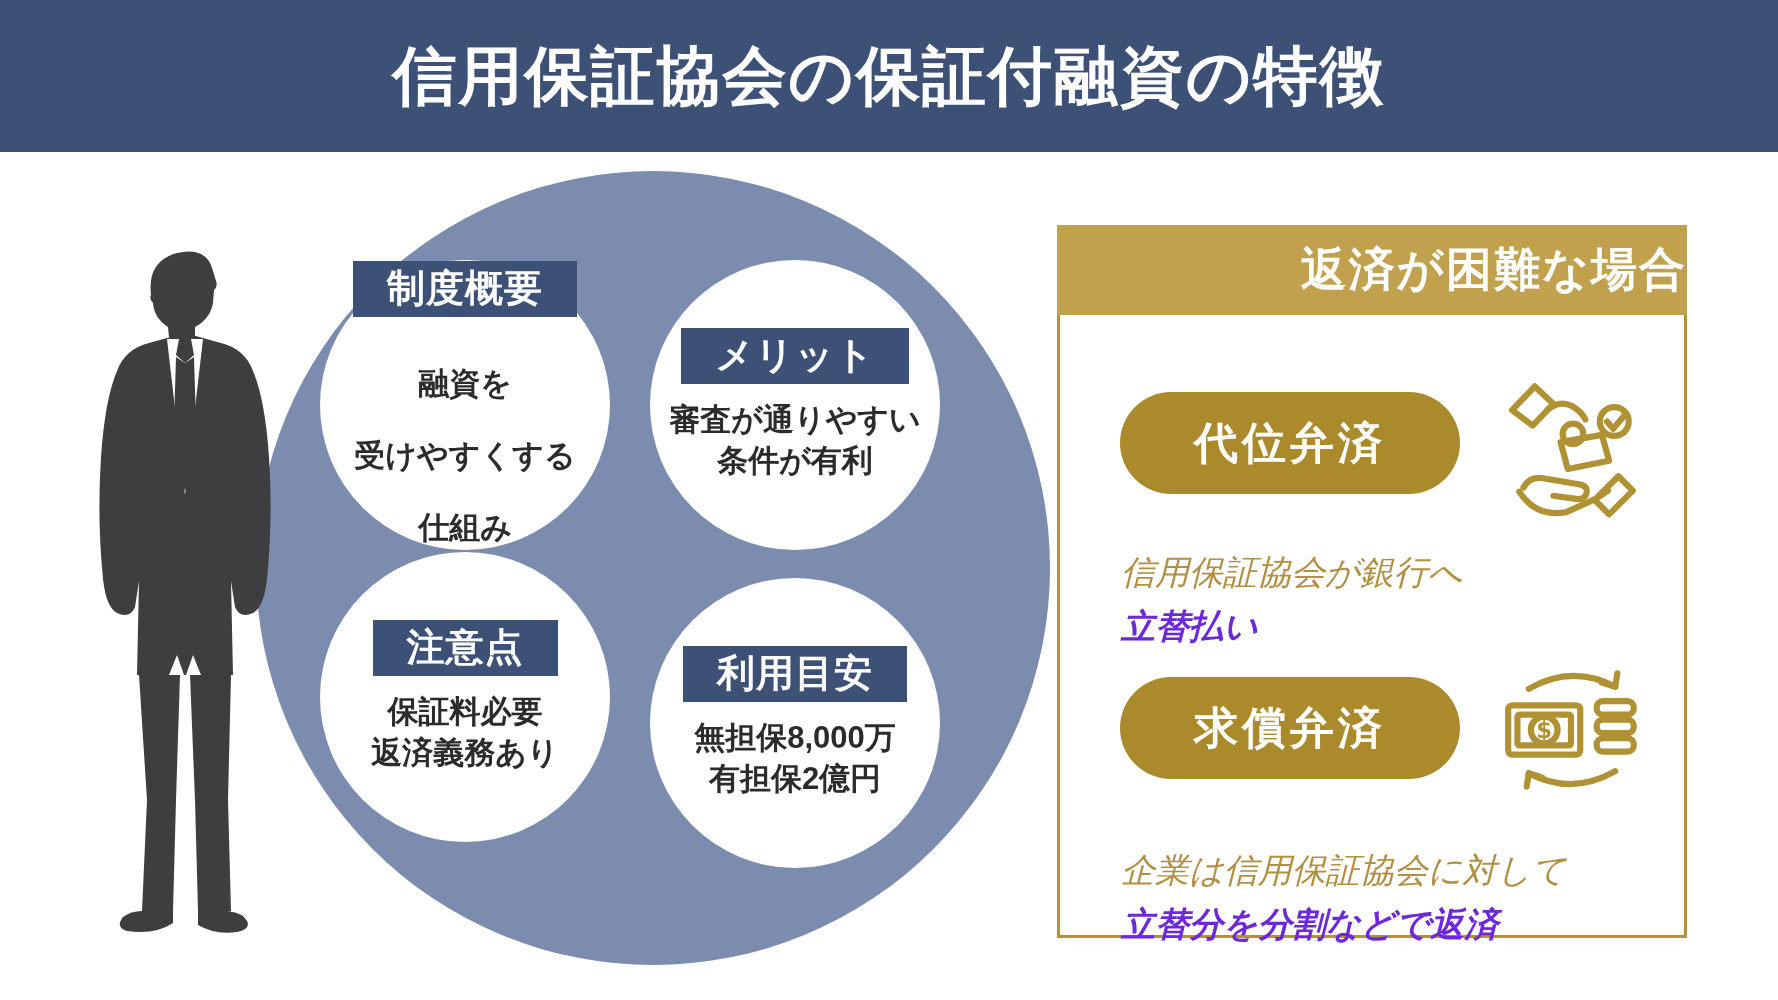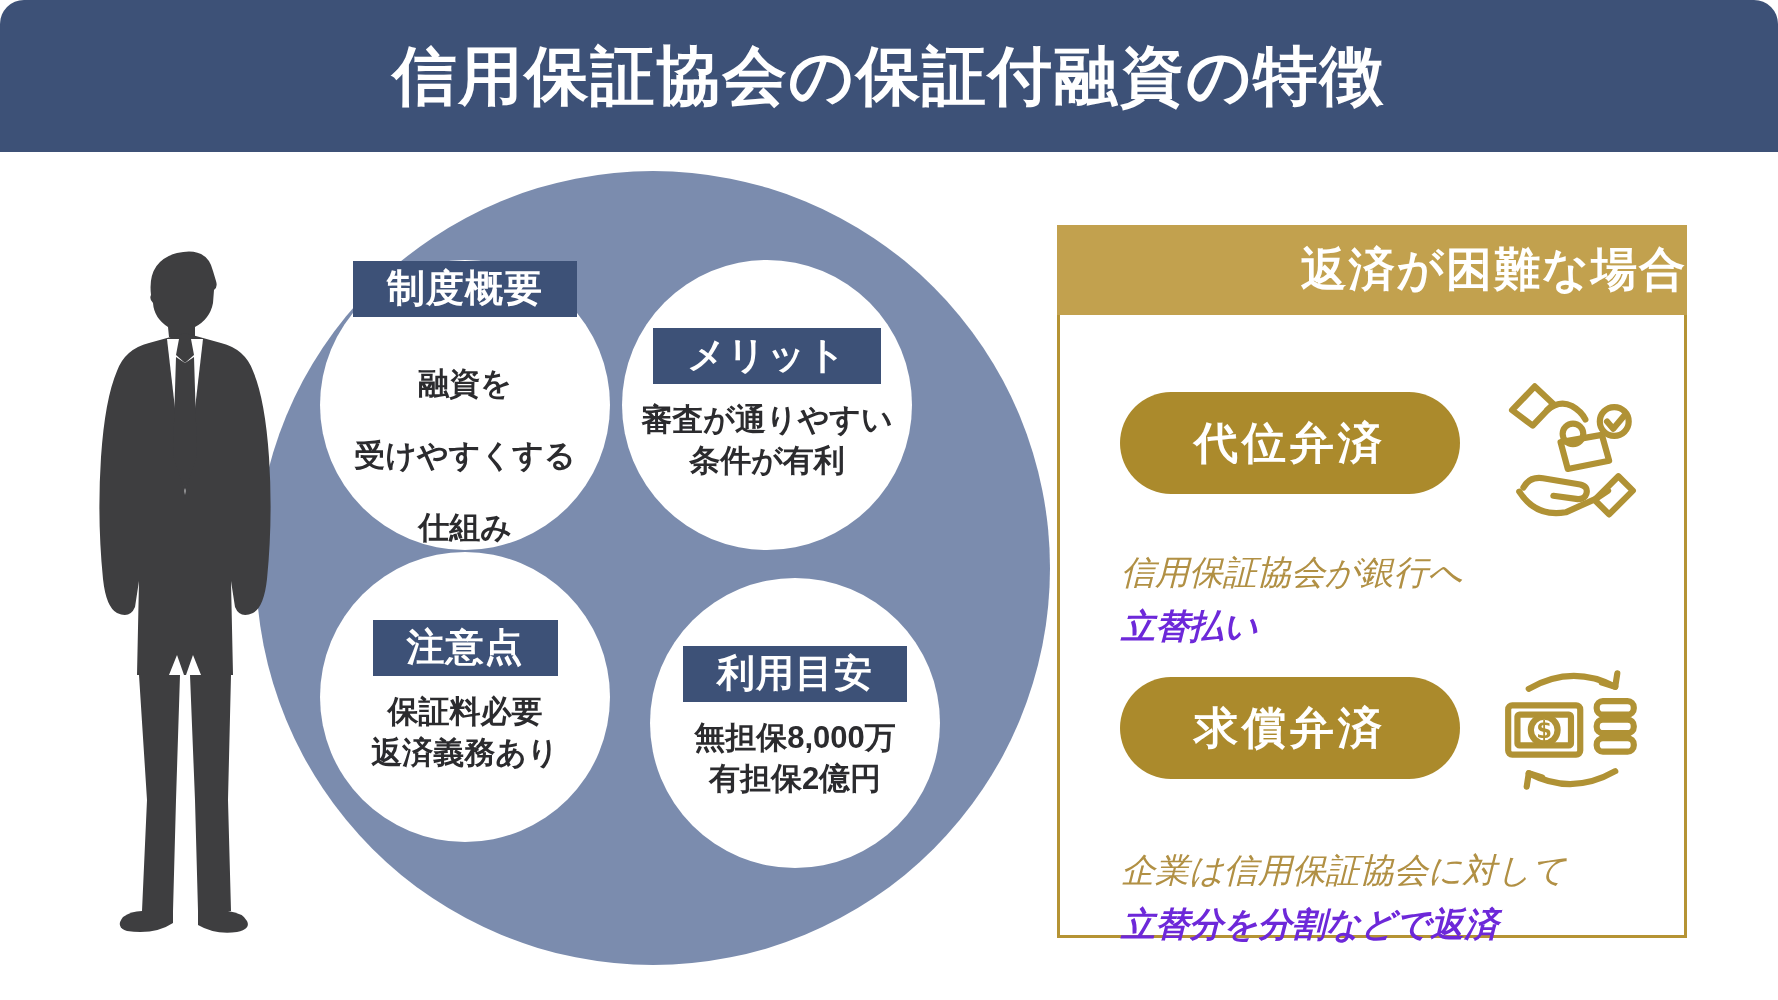--- a/index.html
+++ b/index.html
@@ -1,36 +1,36 @@
 <!DOCTYPE html>
 <html><head>
 <meta charset="utf-8">
 <style>
   html,body{margin:0;padding:0;background:#ffffff;}
   *{box-sizing:border-box;}
   body{font-family:"Liberation Sans","DejaVu Sans",sans-serif;}
-  .stage{position:relative;width:1778px;height:1000px;background:#ffffff;overflow:hidden;border-radius:24px;}
+  .stage{position:relative;width:1778px;height:1000px;background:#ffffff;overflow:hidden;}
 
   
   .page-header{position:absolute;left:0;top:0;width:1778px;height:152px;background:#3d5177;
     display:flex;align-items:center;justify-content:center;}
   .page-title{color:#ffffff;font-size:64px;font-weight:bold;letter-spacing:2px;white-space:nowrap;}
 
   
   .big-circle{position:absolute;left:256px;top:171px;width:794px;height:794px;border-radius:50%;
     background:#7b8cae;}
 
   
   .man{position:absolute;left:85px;top:245px;width:200px;height:698px;}
 
   
   .bubble{position:absolute;width:290px;height:290px;border-radius:50%;background:#ffffff;
     display:flex;flex-direction:column;align-items:center;justify-content:center;text-align:center;}
   .bubble.c1{left:320px;top:260px;gap:31px;}
-  .bubble.c2{left:622px;top:260px;}
+  .bubble.c2{left:650px;top:260px;}
   .bubble.c3{left:320px;top:552px;}
   .bubble.c4{left:650px;top:578px;}
   .bubble-label{background:#3d5177;color:#ffffff;font-size:38px;font-weight:bold;
     padding:7px 34px;line-height:1.1;margin-bottom:16px;white-space:nowrap;letter-spacing:1px;}
   .bubble-line{color:#2b2b2e;font-size:31px;font-weight:bold;line-height:1.32;white-space:nowrap;}
 
   
   .panel{position:absolute;left:1057px;top:225px;width:630px;height:713px;background:#ffffff;
     border:3px solid #b59334;}
   .panel-header{position:absolute;left:-3px;top:-3px;width:630px;height:90px;background:#c2a14e;

